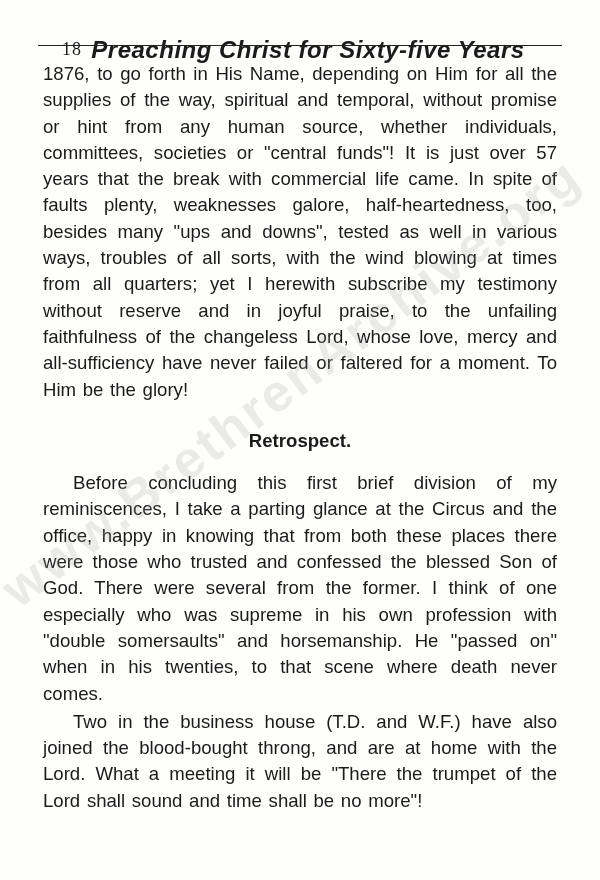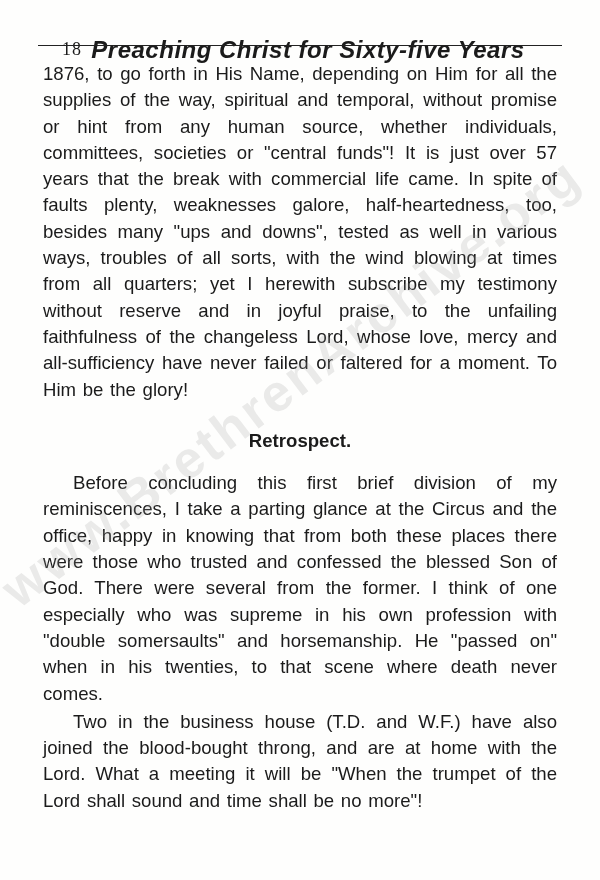--- a/index.html
+++ b/index.html
@@ -95,18 +95,18 @@
 
   <div class="rule"></div>
 
   <div class="bodytext">
     <p class="para">1876, to go forth in His Name, depending on Him for all the supplies of the way, spiritual and temporal, without promise or hint from any human source, whether individuals, committees, societies or "central funds"! It is just over 57 years that the break with commercial life came. In spite of faults plenty, weaknesses galore, half-heartedness, too, besides many "ups and downs", tested as well in various ways, troubles of all sorts, with the wind blowing at times from all quarters; yet I herewith subscribe my testimony without reserve and in joyful praise, to the unfailing faithfulness of the changeless Lord, whose love, mercy and all-sufficiency have never failed or faltered for a moment. To Him be the glory!</p>
 
     <h3 class="heading">Retrospect.</h3>
 
     <p class="para indent">Before concluding this first brief division of my reminiscences, I take a parting glance at the Circus and the office, happy in knowing that from both these places there were those who trusted and confessed the blessed Son of God. There were several from the former. I think of one especially who was supreme in his own profession with "double somersaults" and horsemanship. He "passed on" when in his twenties, to that scene where death never comes.</p>
 
-    <p class="para indent">Two in the business house (T.D. and W.F.) have also joined the blood-bought throng, and are at home with the Lord. What a meeting it will be "When the trumpet of the Lord shall sound and time shall be no more"!</p>
+    <p class="para indent">Two in the business house (T.D. and W.F.) have also joined the blood-bought throng, and are at home with the Lord. What a meeting it will be "There the trumpet of the Lord shall sound and time shall be no more"!</p>
   </div>
 
   <div class="watermark">www.BrethrenArchive.org</div>
 
 </div>
 
 </body></html>

